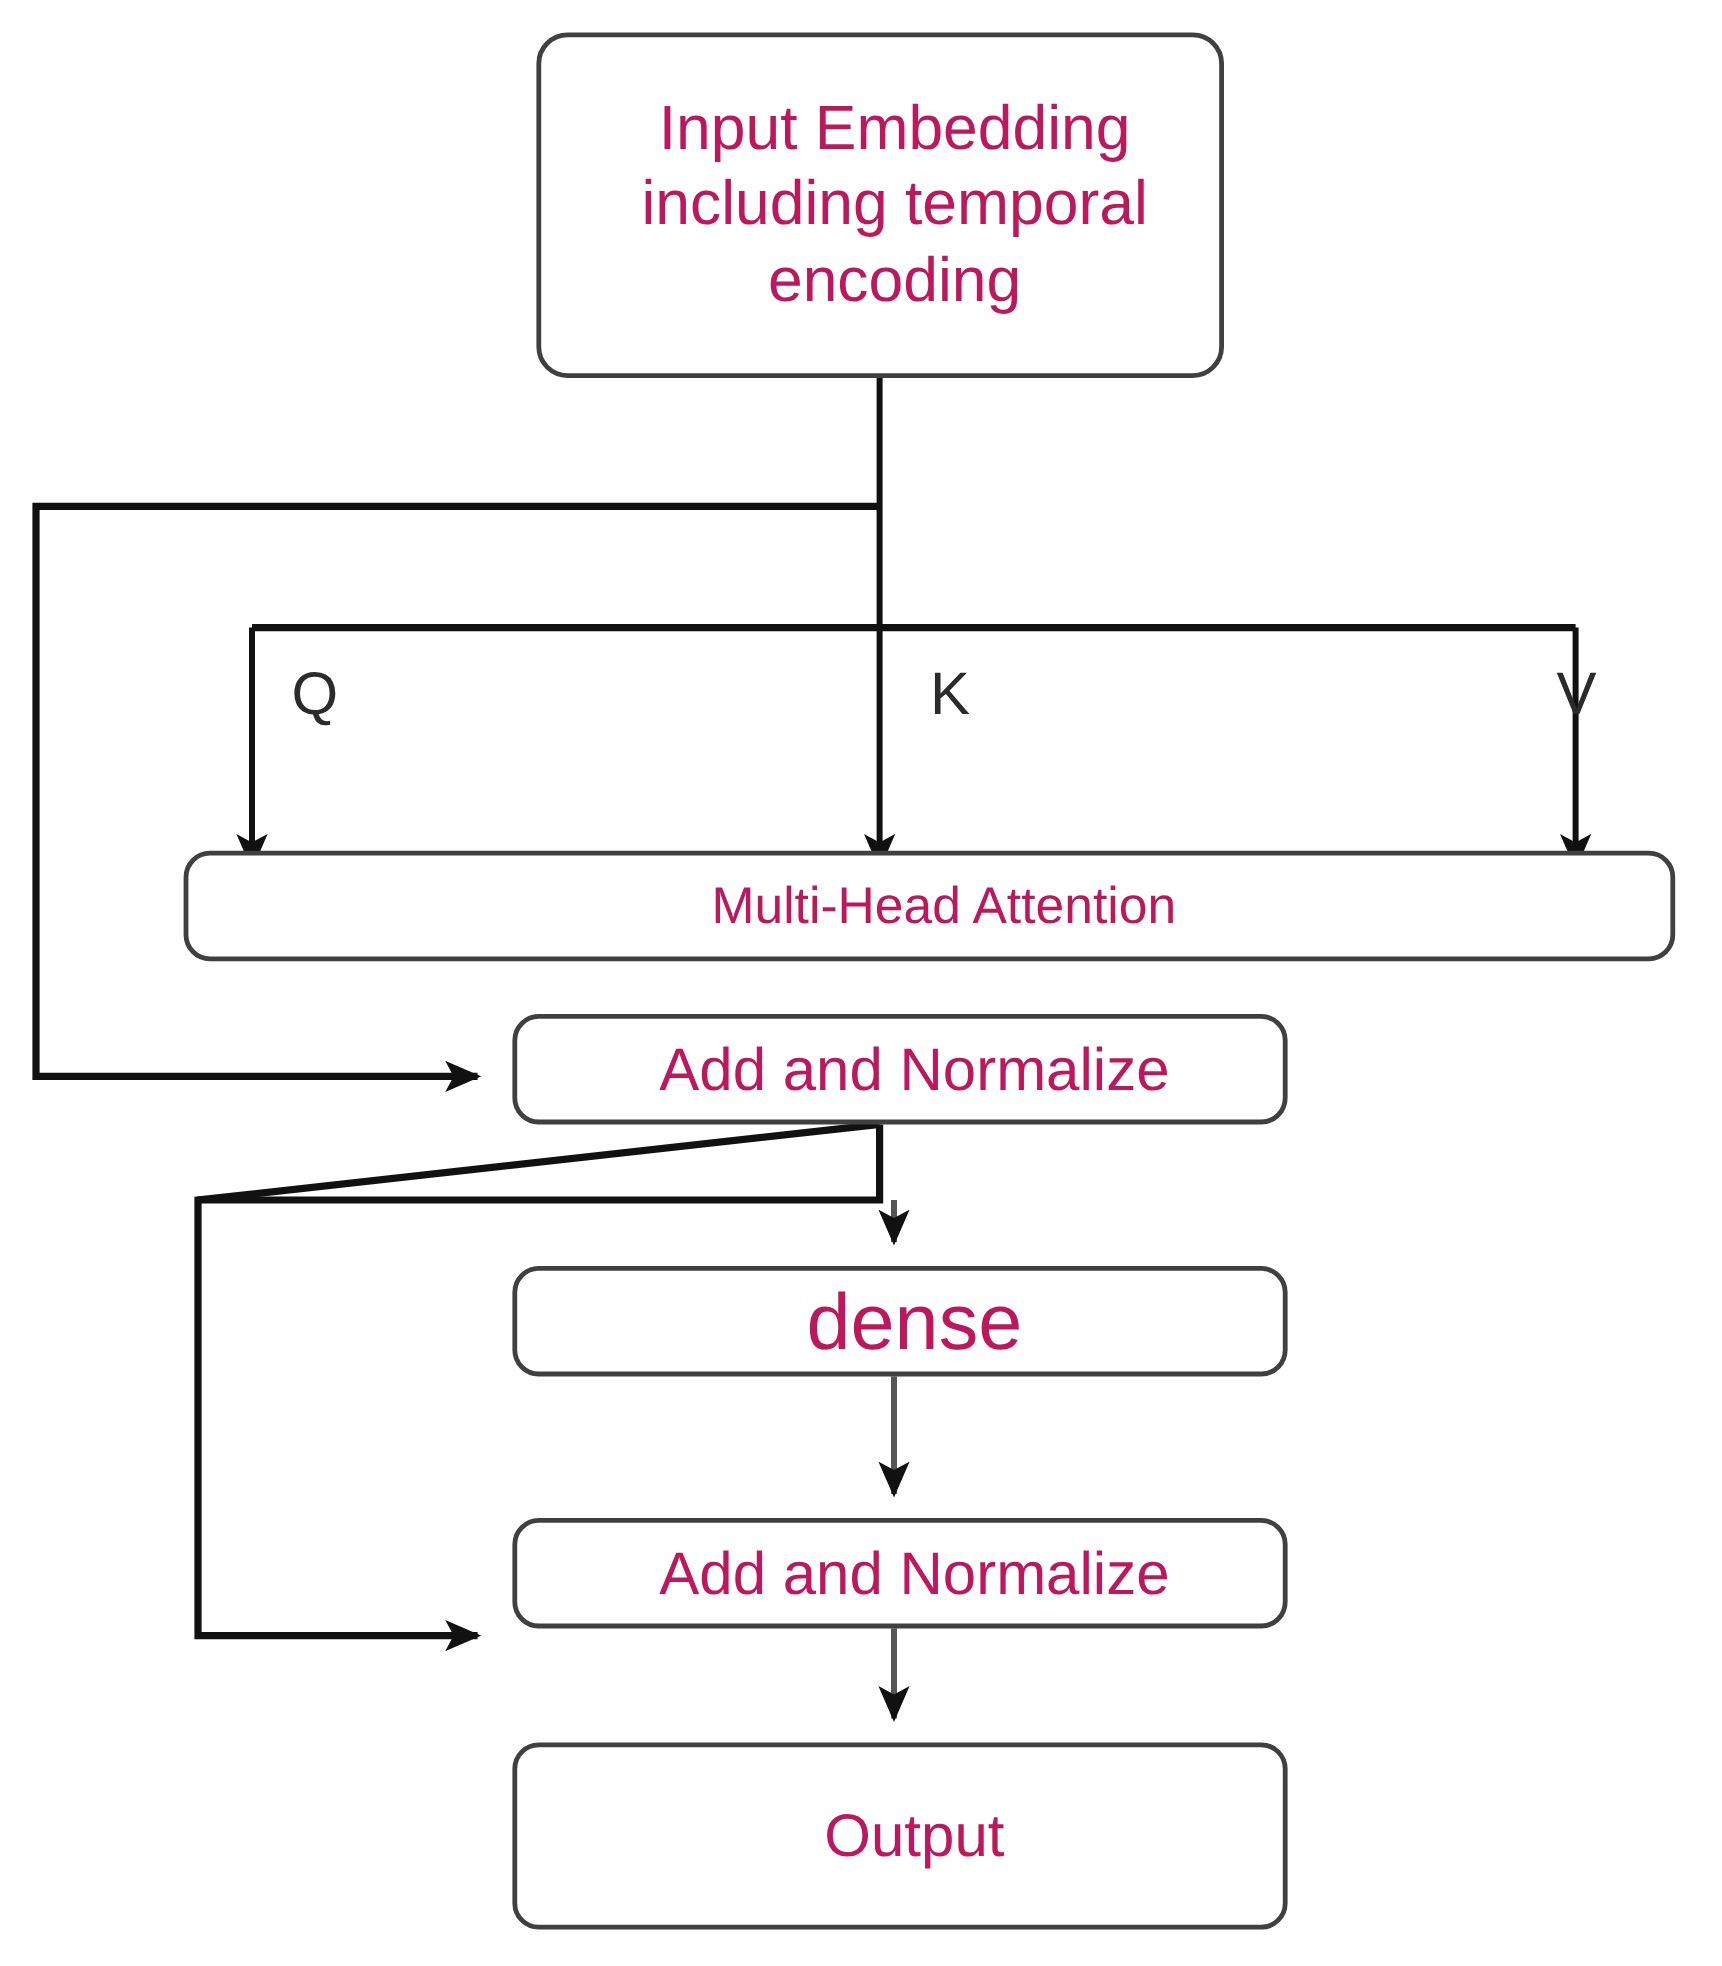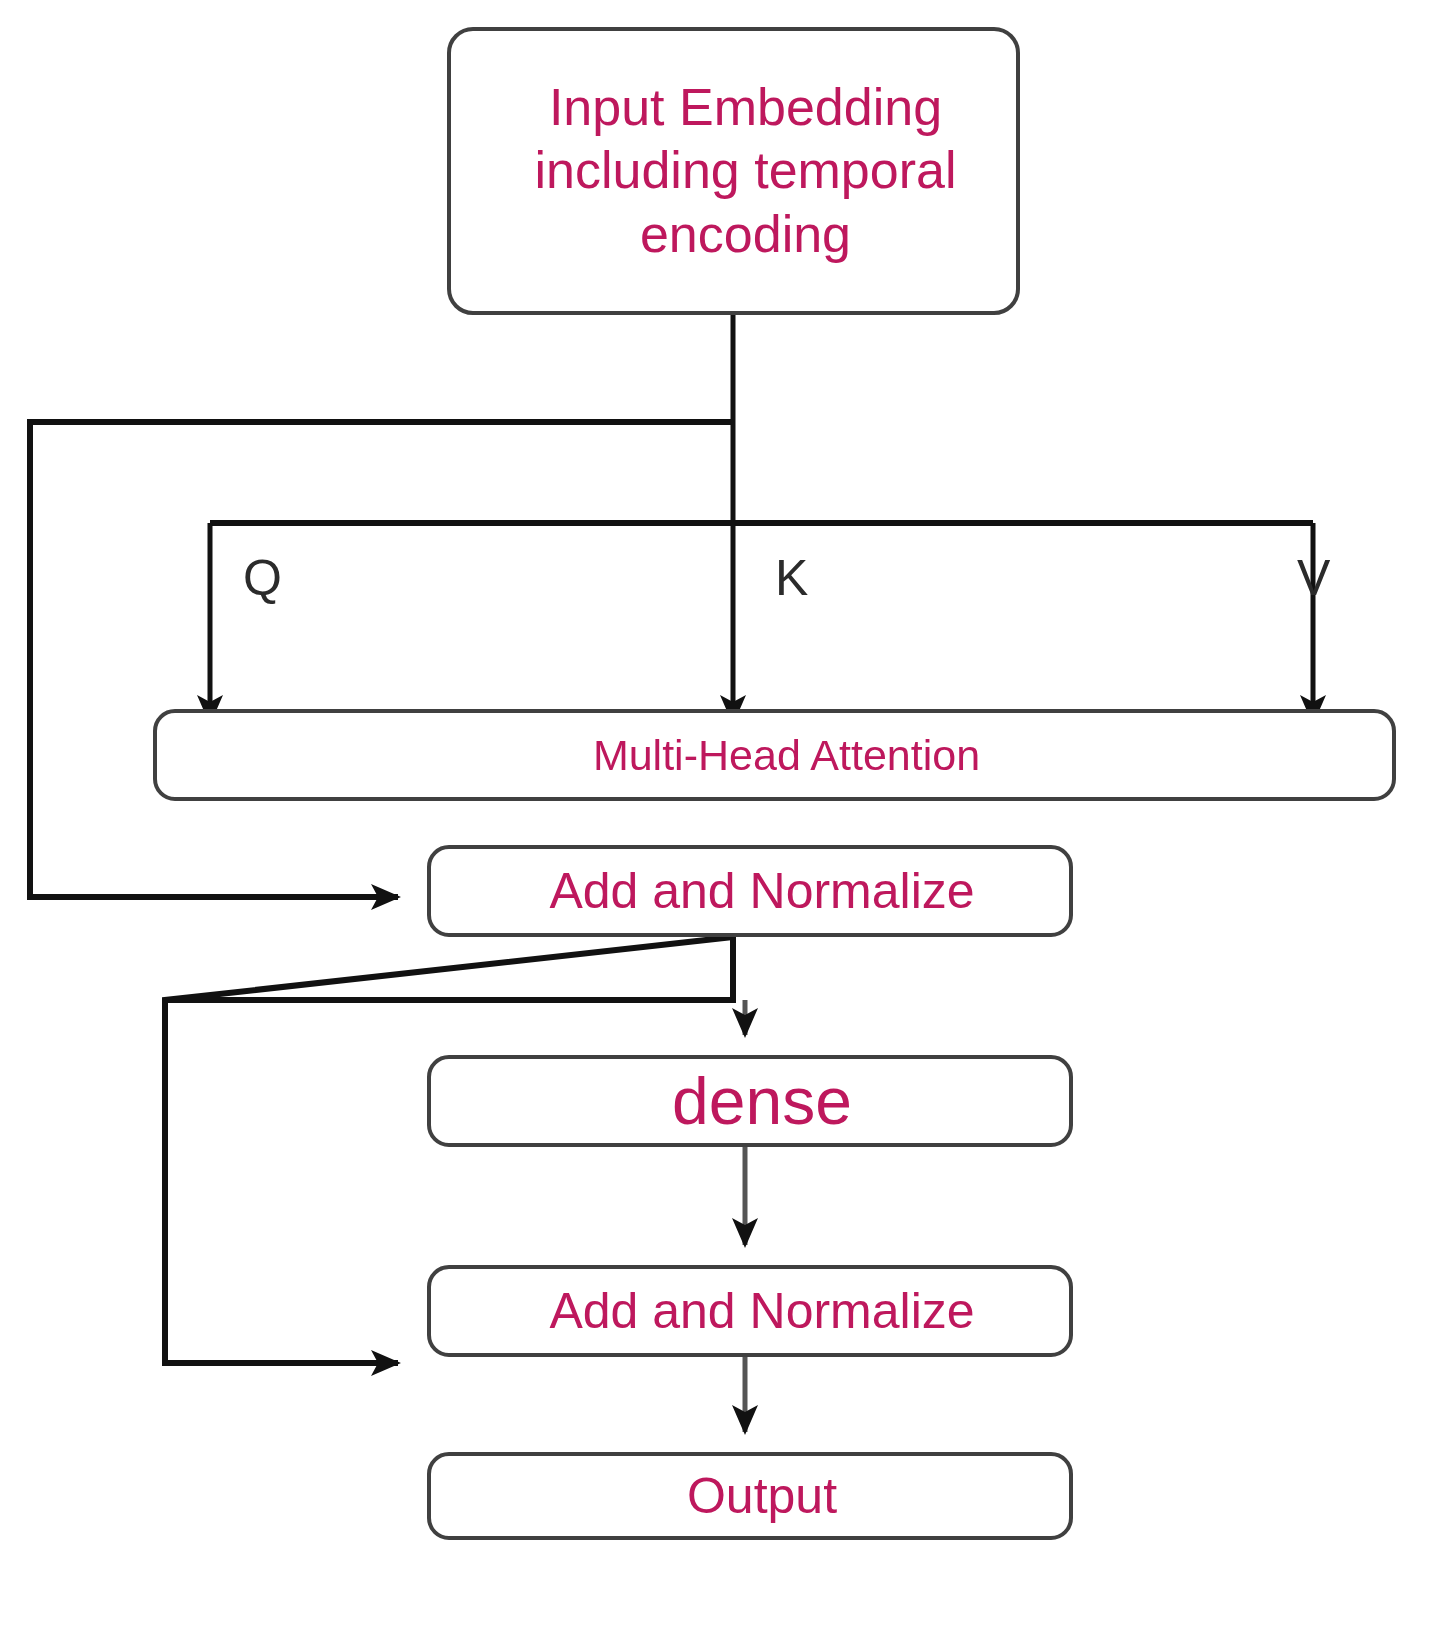--- a/index.html
+++ b/index.html
@@ -71,21 +71,21 @@
     left: 427px;  top: 1055px; width: 646px; height: 92px;
     border-radius: 22px;
     font-size: 66px;
   }
   #node-add-norm-2 {
     left: 427px;  top: 1265px; width: 646px; height: 92px;
     border-radius: 22px;
     font-size: 50px;
   }
   #node-output {
-    left: 427px;  top: 1452px; width: 646px; height: 88px;
+    left: 427px;  top: 1452px; width: 646px; height: 156px;
     border-radius: 22px;
     font-size: 50px;
   }
   
   #label-q { left: 243px;  top: 553px; }
   #label-k { left: 775px;  top: 553px; }
   #label-v { left: 1297px; top: 553px; }
 </style>
 </head>
 <body>

